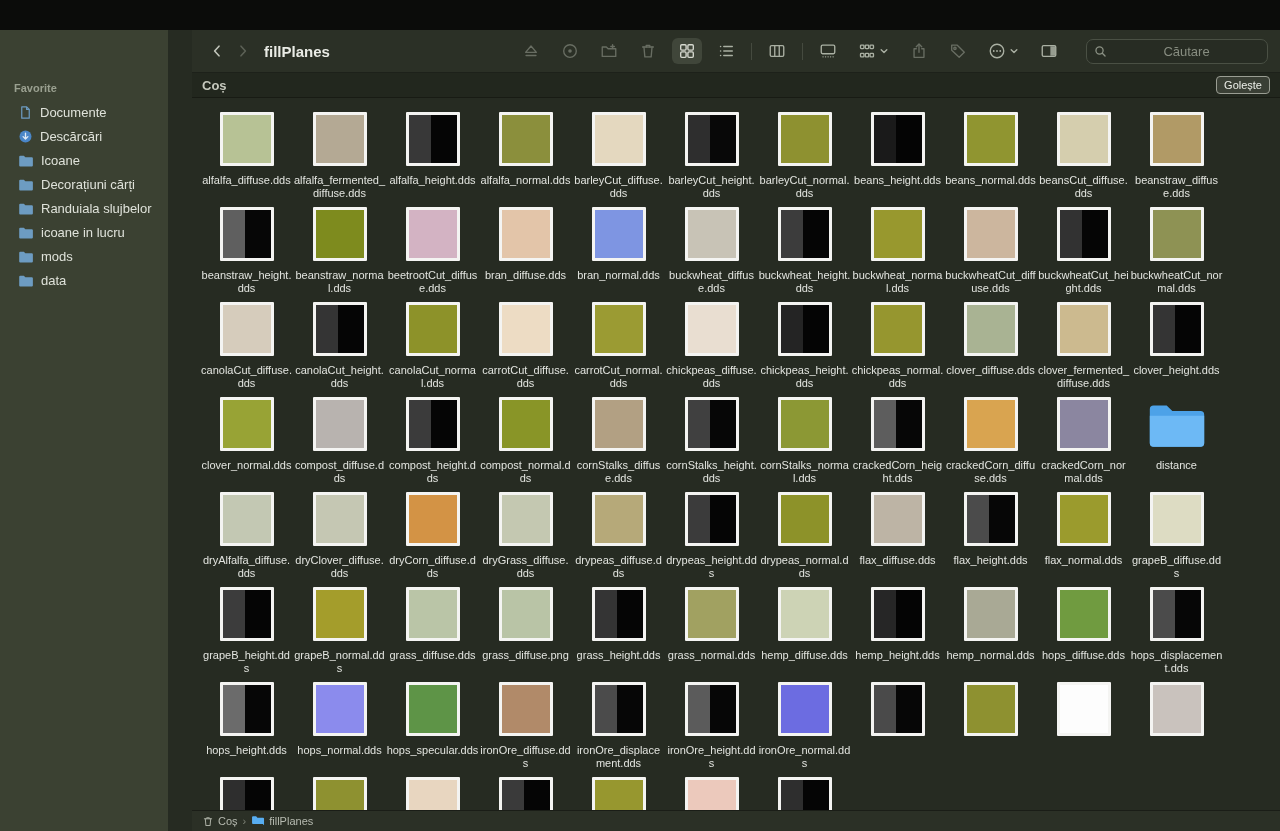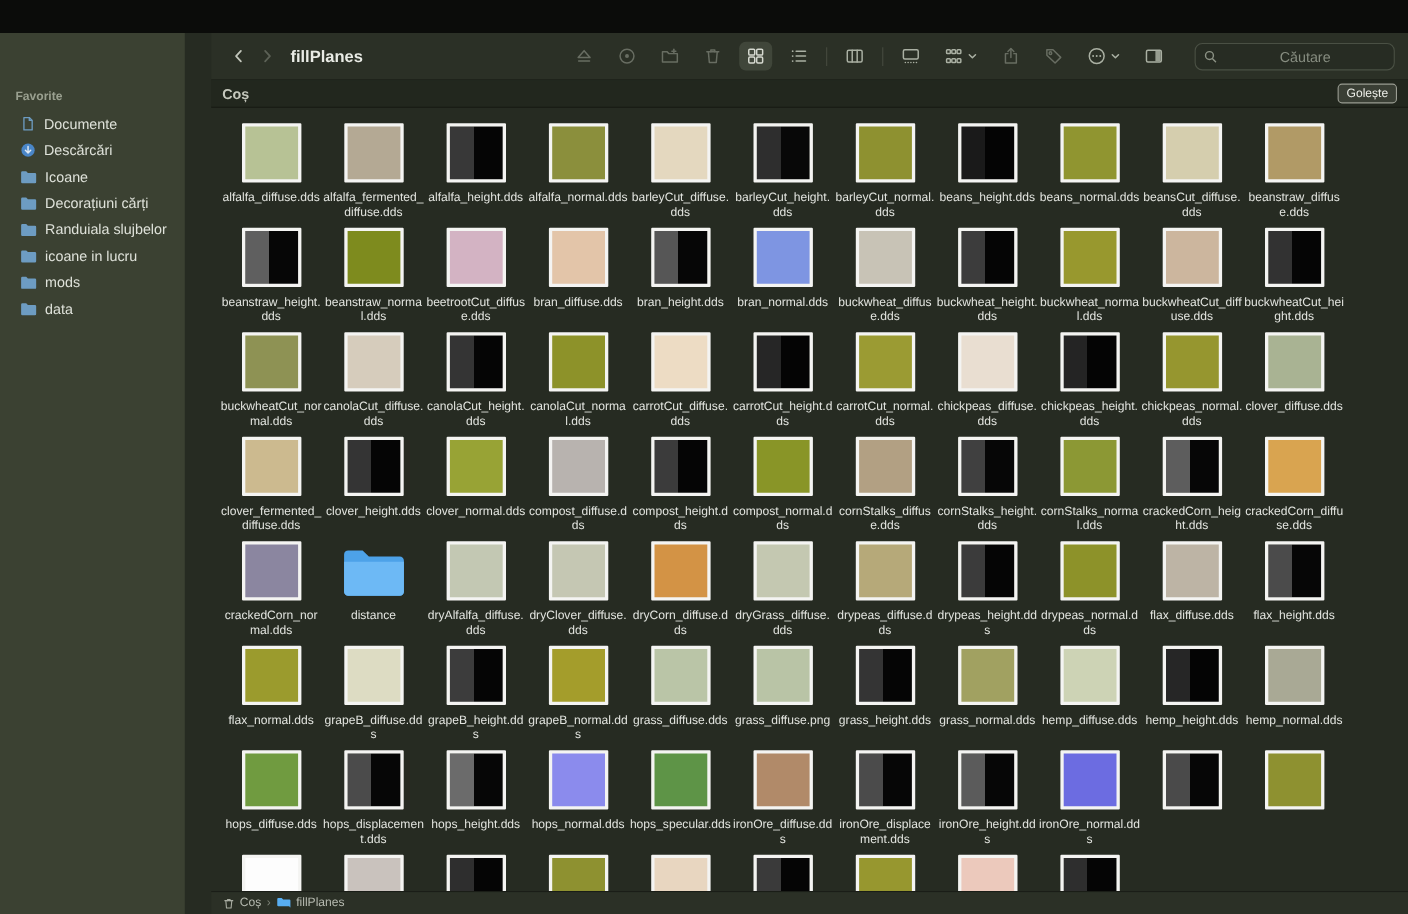--- a/index.html
+++ b/index.html
@@ -351,24 +351,20 @@
           </div>
           <div class="cell">
             <div class="thumb" style="background: rgb(211, 179, 195);"></div>
             <div class="fname">beetrootCut_diffuse.dds</div>
           </div>
           <div class="cell">
             <div class="thumb" style="background: rgb(227, 197, 169);"></div>
             <div class="fname">bran_diffuse.dds</div>
           </div>
           <div class="cell">
-            <div class="thumb" style="background: linear-gradient(90deg, rgb(86, 86, 86) 0px, rgb(86, 86, 86) 45%, rgb(6, 6, 6) 45%, rgb(6, 6, 6) 100%);"></div>
-            <div class="fname">bran_height.dds</div>
-          </div>
-          <div class="cell">
             <div class="thumb" style="background: rgb(126, 149, 226);"></div>
             <div class="fname">bran_normal.dds</div>
           </div>
           <div class="cell">
             <div class="thumb" style="background: rgb(200, 195, 182);"></div>
             <div class="fname">buckwheat_diffuse.dds</div>
           </div>
           <div class="cell">
             <div class="thumb" style="background: linear-gradient(90deg, rgb(60, 60, 60) 0px, rgb(60, 60, 60) 45%, rgb(5, 5, 5) 45%, rgb(5, 5, 5) 100%);"></div>
             <div class="fname">buckwheat_height.dds</div>
@@ -397,24 +393,20 @@
             <div class="thumb" style="background: linear-gradient(90deg, rgb(52, 52, 52) 0px, rgb(52, 52, 52) 45%, rgb(5, 5, 5) 45%, rgb(5, 5, 5) 100%);"></div>
             <div class="fname">canolaCut_height.dds</div>
           </div>
           <div class="cell">
             <div class="thumb" style="background: rgb(141, 146, 41);"></div>
             <div class="fname">canolaCut_normal.dds</div>
           </div>
           <div class="cell">
             <div class="thumb" style="background: rgb(237, 220, 196);"></div>
             <div class="fname">carrotCut_diffuse.dds</div>
-          </div>
-          <div class="cell">
-            <div class="thumb" style="background: linear-gradient(90deg, rgb(38, 38, 38) 0px, rgb(38, 38, 38) 45%, rgb(4, 4, 4) 45%, rgb(4, 4, 4) 100%);"></div>
-            <div class="fname">carrotCut_height.dds</div>
           </div>
           <div class="cell">
             <div class="thumb" style="background: rgb(155, 155, 51);"></div>
             <div class="fname">carrotCut_normal.dds</div>
           </div>
           <div class="cell">
             <div class="thumb" style="background: rgb(233, 222, 209);"></div>
             <div class="fname">chickpeas_diffuse.dds</div>
           </div>
           <div class="cell">

